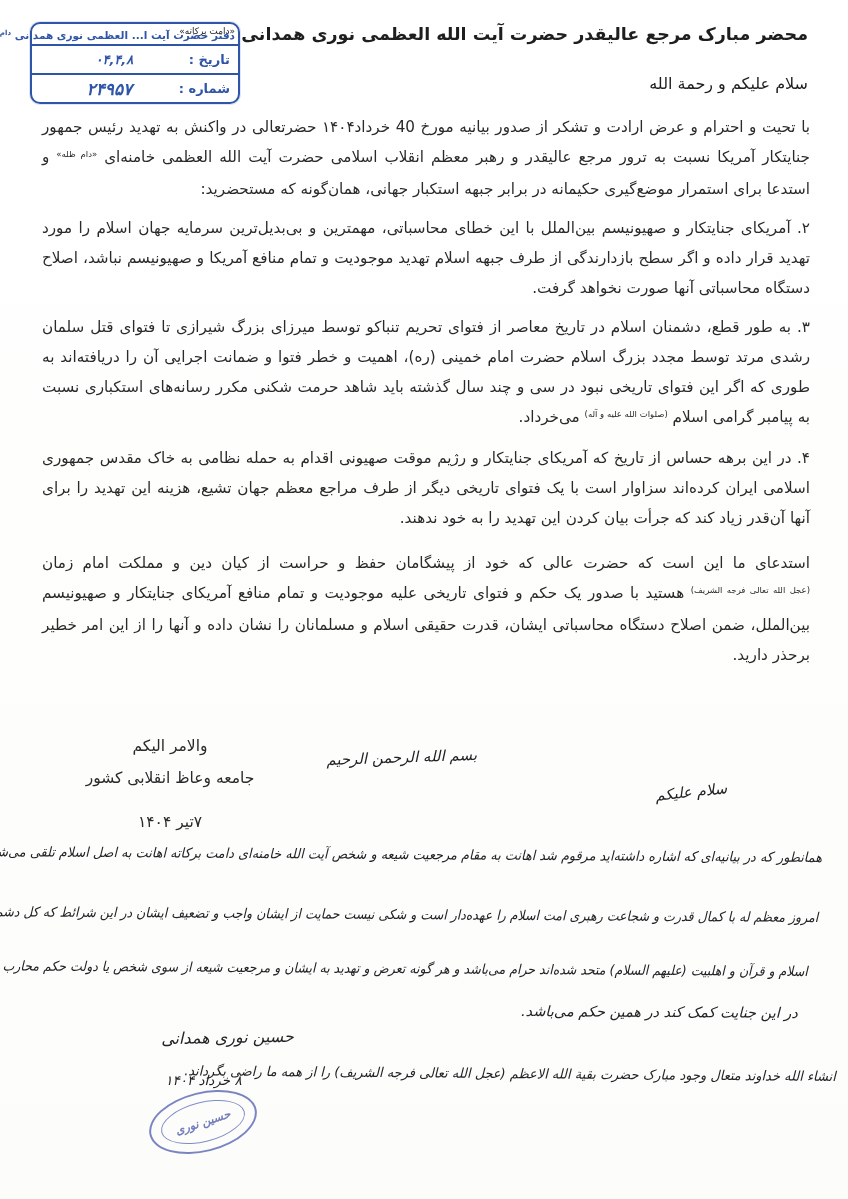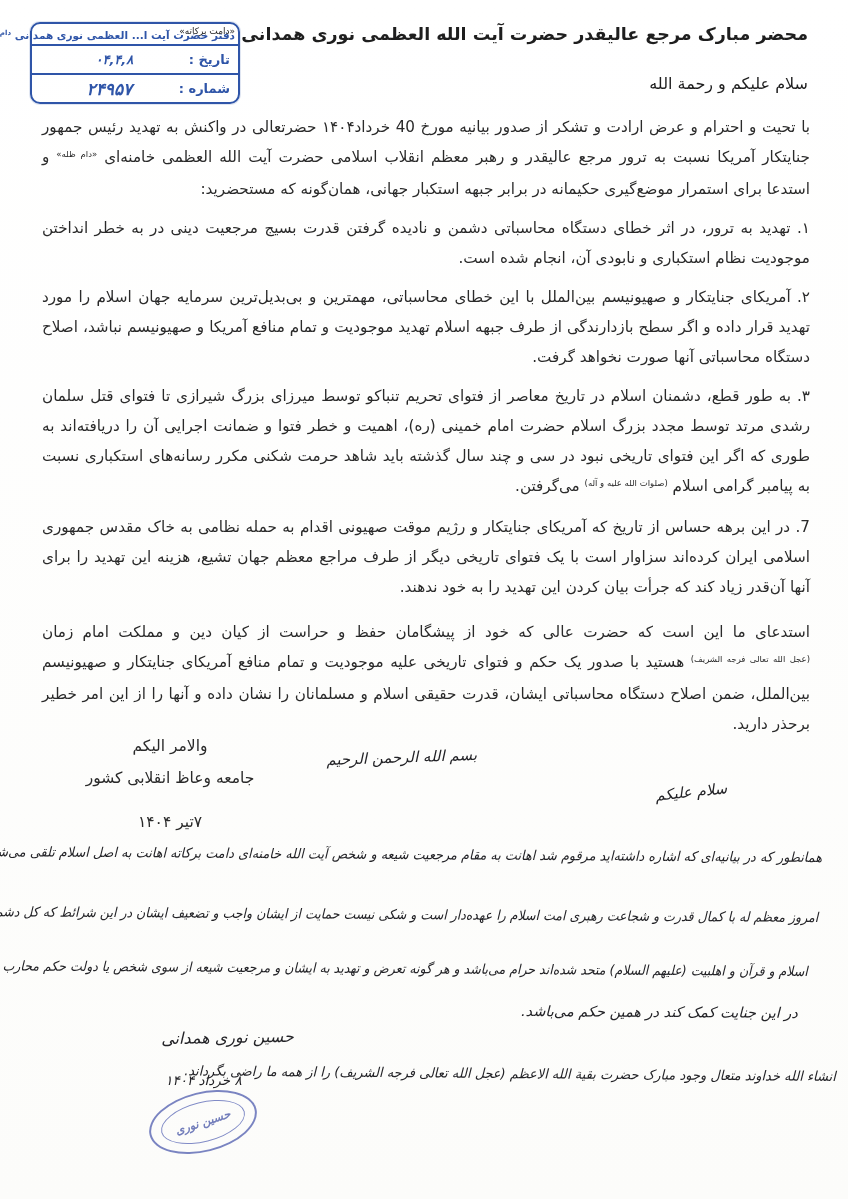--- a/index.html
+++ b/index.html
@@ -98,28 +98,27 @@
     <span class="sup">«دامت برکاته»</span>
   </div>
   <div class="salut">سلام علیکم و رحمة الله</div>
 
   <div class="bodytext">
     <p>
       <span>با تحیت و احترام و عرض ارادت و تشکر از صدور بیانیه مورخ 40 خرداد۱۴۰۴ حضرتعالی در واکنش به تهدید رئیس جمهور جنایتکار آمریکا نسبت به ترور مرجع عالیقدر و رهبر معظم انقلاب اسلامی حضرت آیت الله العظمی خامنه‌ای</span>
       <span class="sup">«دام ظله»</span>
       <span>و استدعا برای استمرار موضع‌گیری حکیمانه در برابر جبهه استکبار جهانی، همان‌گونه که مستحضرید:</span>
     </p>
-    <p>۱. تهدید به ترور، در اثر خطای دستگاه محاسباتی دشمن و نادیده گرفتن قدرت بسیج مرجعیت دینی در به خطر انداختن موجودیت نظام استکباری و نابودی آن، انجام شده است.</p>
     <p>۲. آمریکای جنایتکار و صهیونیسم بین‌الملل با این خطای محاسباتی، مهمترین و بی‌بدیل‌ترین سرمایه جهان اسلام را مورد تهدید قرار داده و اگر سطح بازدارندگی از طرف جبهه اسلام تهدید موجودیت و تمام منافع آمریکا و صهیونیسم نباشد، اصلاح دستگاه محاسباتی آنها صورت نخواهد گرفت.</p>
     <p>
       <span>۳. به طور قطع، دشمنان اسلام در تاریخ معاصر از فتوای تحریم تنباکو توسط میرزای بزرگ شیرازی تا فتوای قتل سلمان رشدی مرتد توسط مجدد بزرگ اسلام حضرت امام خمینی (ره)، اهمیت و خطر فتوا و ضمانت اجرایی آن را دریافته‌اند به طوری که اگر این فتوای تاریخی نبود در سی و چند سال گذشته باید شاهد حرمت شکنی مکرر رسانه‌های استکباری نسبت به پیامبر گرامی اسلام</span>
       <span class="sup">(صلوات الله علیه و آله)</span>
-      <span>می‌گرفتن.</span>
+      <span>می‌خرداد.</span>
     </p>
-    <p>7. در این برهه حساس از تاریخ که آمریکای جنایتکار و رژیم موقت صهیونی اقدام به حمله نظامی به خاک مقدس جمهوری اسلامی ایران کرده‌اند سزاوار است با یک فتوای تاریخی دیگر از طرف مراجع معظم جهان تشیع، هزینه این تهدید را برای آنها آن‌قدر زیاد کند که جرأت بیان کردن این تهدید را به خود ندهند.</p>
+    <p>۴. در این برهه حساس از تاریخ که آمریکای جنایتکار و رژیم موقت صهیونی اقدام به حمله نظامی به خاک مقدس جمهوری اسلامی ایران کرده‌اند سزاوار است با یک فتوای تاریخی دیگر از طرف مراجع معظم جهان تشیع، هزینه این تهدید را برای آنها آن‌قدر زیاد کند که جرأت بیان کردن این تهدید را به خود ندهند.</p>
     <p class="closing">
       <span>استدعای ما این است که حضرت عالی که خود از پیشگامان حفظ و حراست از کیان دین و مملکت امام زمان</span>
       <span class="sup">(عجل الله تعالی فرجه الشریف)</span>
       <span>هستید با صدور یک حکم و فتوای تاریخی علیه موجودیت و تمام منافع آمریکای جنایتکار و صهیونیسم بین‌الملل، ضمن اصلاح دستگاه محاسباتی ایشان، قدرت حقیقی اسلام و مسلمانان را نشان داده و آنها را از این امر خطیر برحذر دارید.</span>
     </p>
   </div>
 
   <div class="signoff valamr">والامر الیکم</div>
   <div class="signoff org">جامعه وعاظ انقلابی کشور</div>
   <div class="signoff date7">۷تیر ۱۴۰۴</div>

